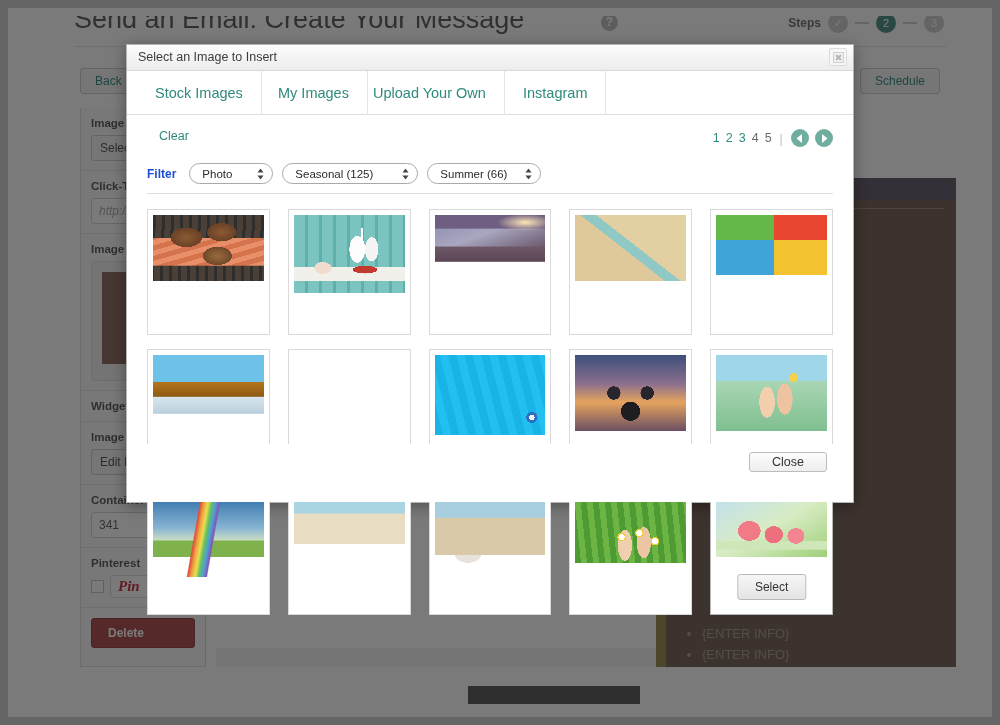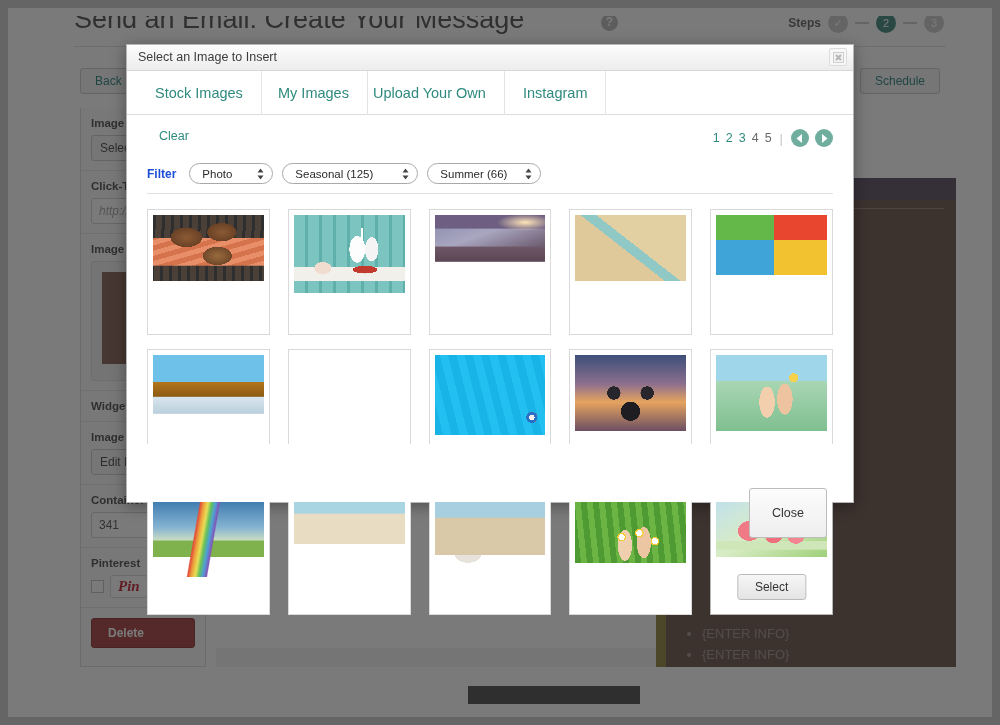--- a/index.html
+++ b/index.html
@@ -260,23 +260,23 @@
     font-size: 12px; color: #333;
     background: linear-gradient(#f6f6f6, #e4e4e4);
     border: 1px solid #b9b9b9; border-radius: 3px;
   }
 
   .modal-footer {
     height: 58px; flex: none; position: relative; background: #fff;
   }
   .close-btn {
     position: absolute; right: 26px; top: 8px;
-    padding: 17px 22px; font-size: 12.5px; color: #333;
+    padding: 2px 22px; font-size: 12.5px; color: #333;
     background: linear-gradient(#fcfcfc, #eeeeee);
-    border: 1px solid #bdbdbd; border-radius: 3px; margin-top: 36px;
+    border: 1px solid #bdbdbd; border-radius: 3px;
   }
 
   
   .art-bbq { background:
       radial-gradient(ellipse 26px 16px at 30% 34%, #8a5a34 0%, #6b4226 60%, transparent 61%),
       radial-gradient(ellipse 24px 15px at 62% 26%, #8a5a34 0%, #6b4226 60%, transparent 61%),
       radial-gradient(ellipse 24px 15px at 58% 62%, #9a6a3e 0%, #70492a 60%, transparent 61%),
       repeating-linear-gradient(-16deg, #e88f6a 0 5px, #d5734c 5px 10px) 0 60%/100% 42% no-repeat,
       repeating-linear-gradient(92deg, #2e2e2e 0 3px, #4a4038 3px 9px),
       linear-gradient(#6b4e2e, #3a2a1c); }

